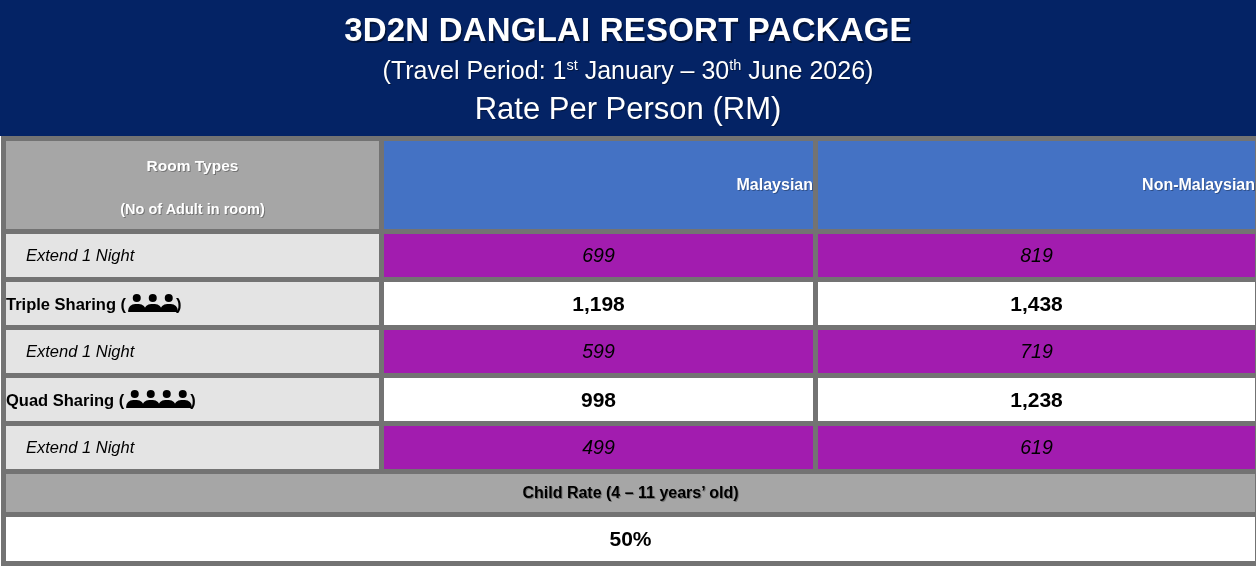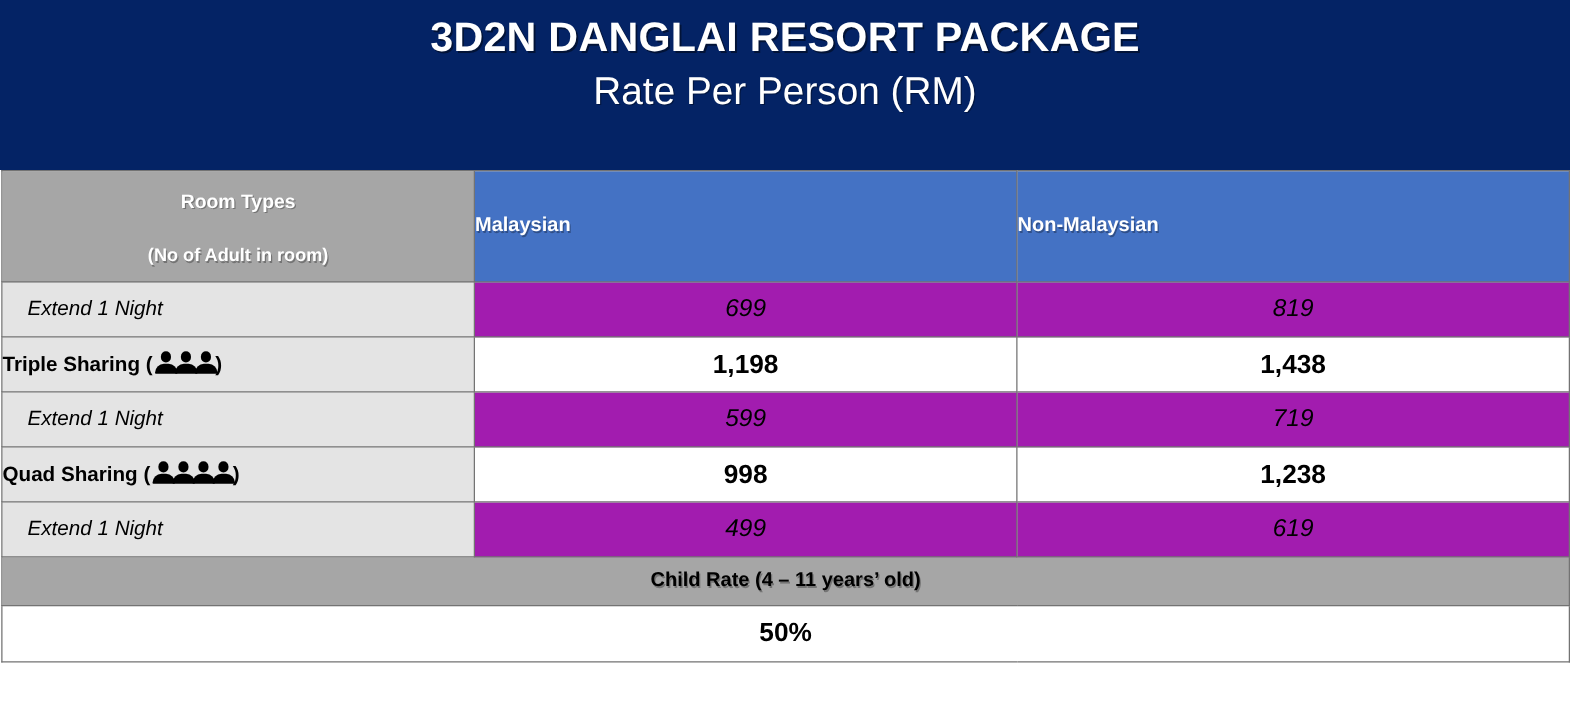--- a/index.html
+++ b/index.html
@@ -67,21 +67,21 @@
   }
 
   
   table.rates {
     border-collapse: collapse;
     table-layout: fixed;
     width: 1254px;
     margin: 0 1px;
   }
   table.rates td, table.rates th {
-    border: 1px solid #737373;
+    border: 5px solid #737373;
     padding: 0;
     vertical-align: middle;
   }
 
   col.c-label { width: 378px; }
   col.c-my    { width: 434px; }
   col.c-nonmy { width: 442px; }
 
   
   .th-roomtypes {
@@ -103,21 +103,21 @@
   .th-roomtypes .rt-sub {
     display: block;
     font-weight: bold;
     font-size: 14.5px;
     margin-top: 26px;
   }
   .th-nationality {
     background: #4472C4;
     color: #ffffff;
     height: 88px;
-    text-align: left;
+    text-align: right;
     font-size: 16px;
     font-weight: bold;
     text-shadow: 1px 1px 0 rgba(0,0,0,0.30);
   }
 
   
   tr.row-main td { height: 43px; }
   tr.row-extend td { height: 43px; }
 
   td.label-cell {
@@ -203,20 +203,21 @@
     color: #000000;
   }
 </style>
 </head>
 <body>
 
 <div class="sheet">
 
   <div class="banner">
     <div class="banner-title">3D2N DANGLAI RESORT PACKAGE</div>
+    <div class="banner-sub1"><span>(Travel Period: 1</span><span class="sup">st</span><span> January – 30</span><span class="sup">th</span><span> June 2026)</span></div>
     <div class="banner-sub2">Rate Per Person (RM)</div>
   </div>
 
   <table class="rates">
     <colgroup>
       <col class="c-label">
       <col class="c-my">
       <col class="c-nonmy">
     </colgroup>
     <thead>

